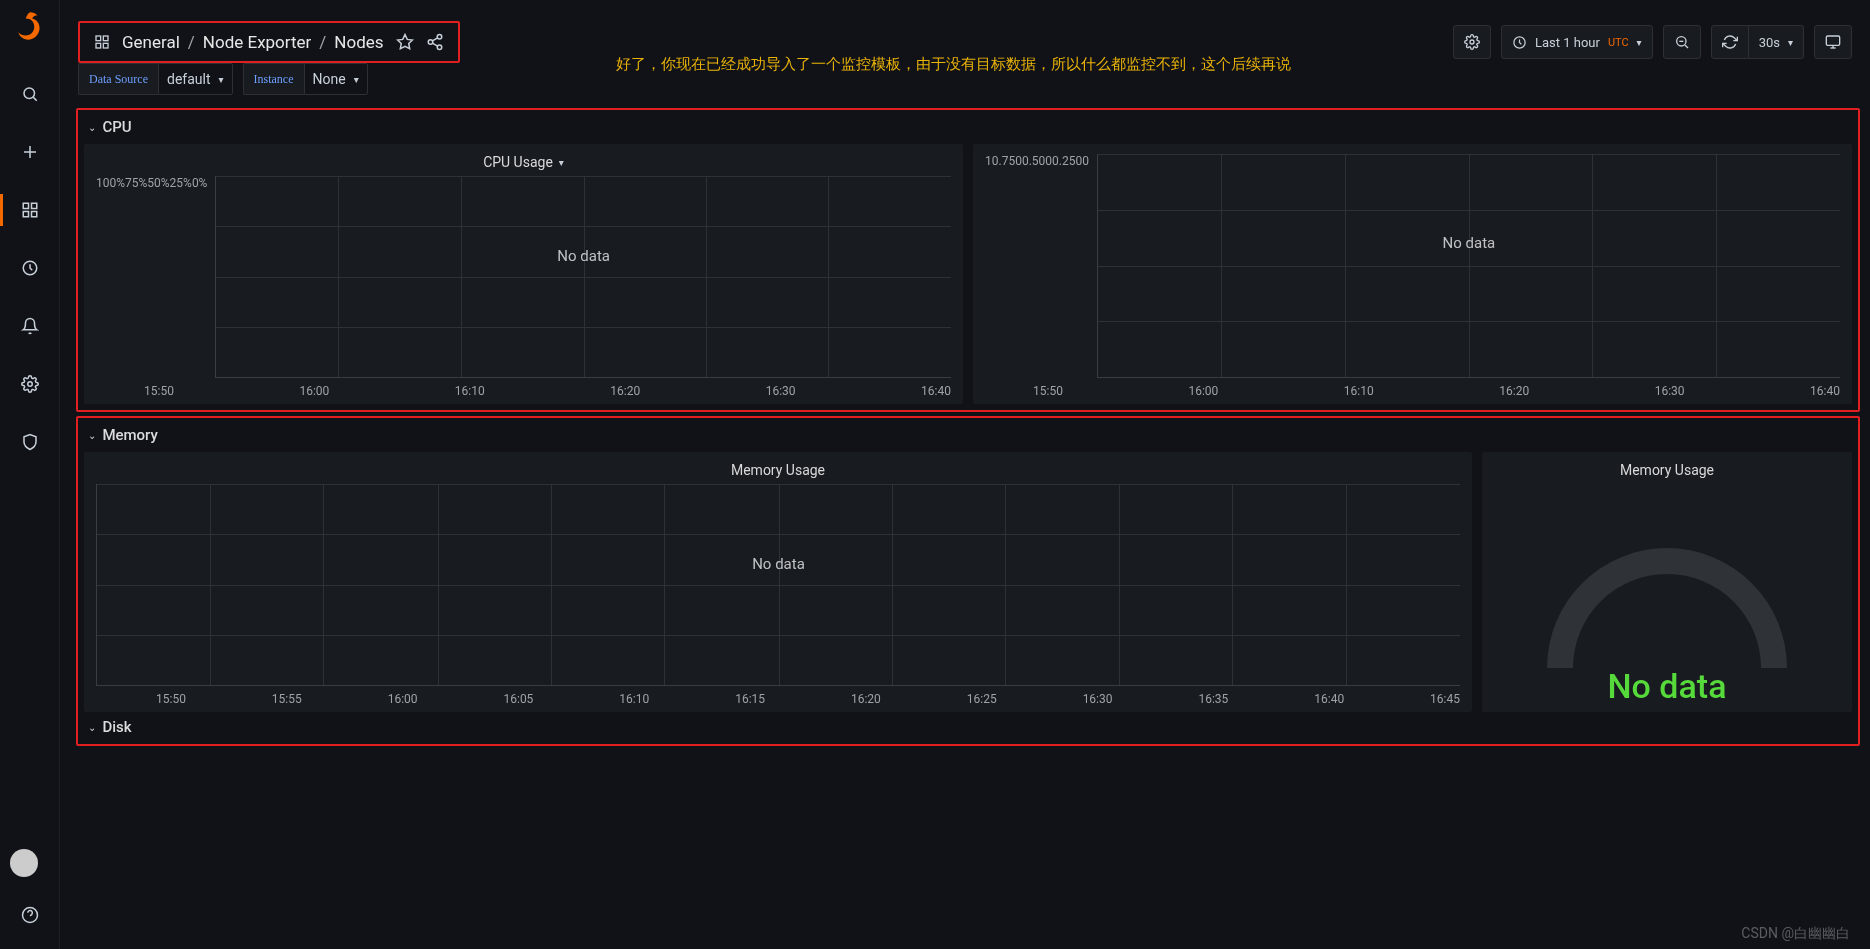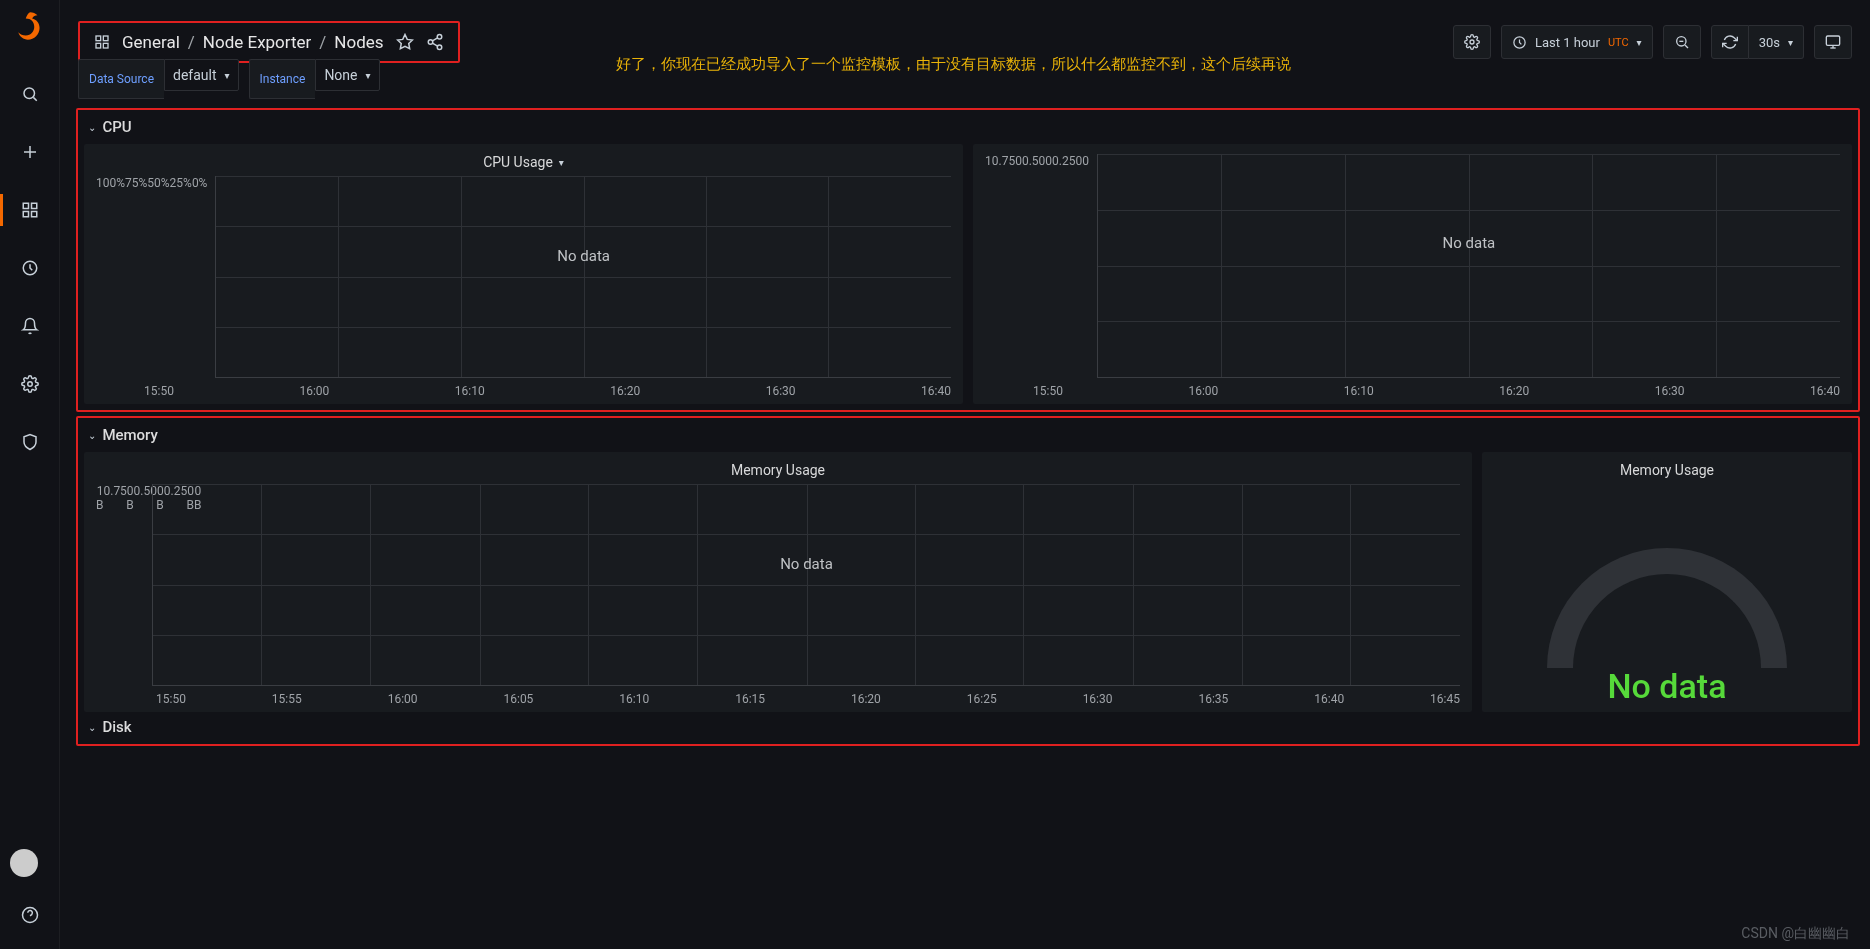--- a/index.html
+++ b/index.html
@@ -90,22 +90,22 @@
   .refresh-group .pill:last-child{ border-radius:0 3px 3px 0; border-left:none;}
 
   
   .varbar{
     position:absolute; left:78px; top:60px; height:38px;
     display:flex; align-items:center; gap:10px;
   }
   .var-label{
     color:#6e9fff; font-size:12px;
     border:1px solid #2d2f34; background:#181b1f;
-    height:40px; display:flex; align-items:center; padding:0 10px;
-    border-radius:2px 0 0 2px; border-right:none;
+    height:32px; display:flex; align-items:center; padding:0 10px;
+    border-radius:2px 0 0 2px; border-right:none;font-family:Liberation Serif, serif;
   }
   .var-value{
     color:#c7d0d9; font-size:14px;
     border:1px solid #2d2f34; background:#111217;
     height:32px; display:flex; align-items:center; padding:0 8px; gap:8px;
     border-radius:0 2px 2px 0;
   }
   .var-pair{ display:flex; }
 
   
@@ -433,27 +433,20 @@
       <span class="chev">⌄</span>
       <span>Memory</span>
     </div>
     <div class="panels">
 
       <div class="panel" style="height:260px">
         <div class="panel-title">
           <span>Memory Usage</span>
         </div>
         <div class="chart">
-          <div class="y-axis" style="width:56px">
-            <span>1 B</span>
-            <span>0.750 B</span>
-            <span>0.500 B</span>
-            <span>0.250 B</span>
-            <span>0 B</span>
-          </div>
           <div class="plot">
             <div class="hgrid" style="top:0%"></div>
               <div class="hgrid" style="top:25%"></div>
               <div class="hgrid" style="top:50%"></div>
               <div class="hgrid" style="top:75%"></div>
             <div class="vgrid" style="left:8.3%"></div>
               <div class="vgrid" style="left:16.6%"></div>
               <div class="vgrid" style="left:25%"></div>
               <div class="vgrid" style="left:33.3%"></div>
               <div class="vgrid" style="left:41.6%"></div>

